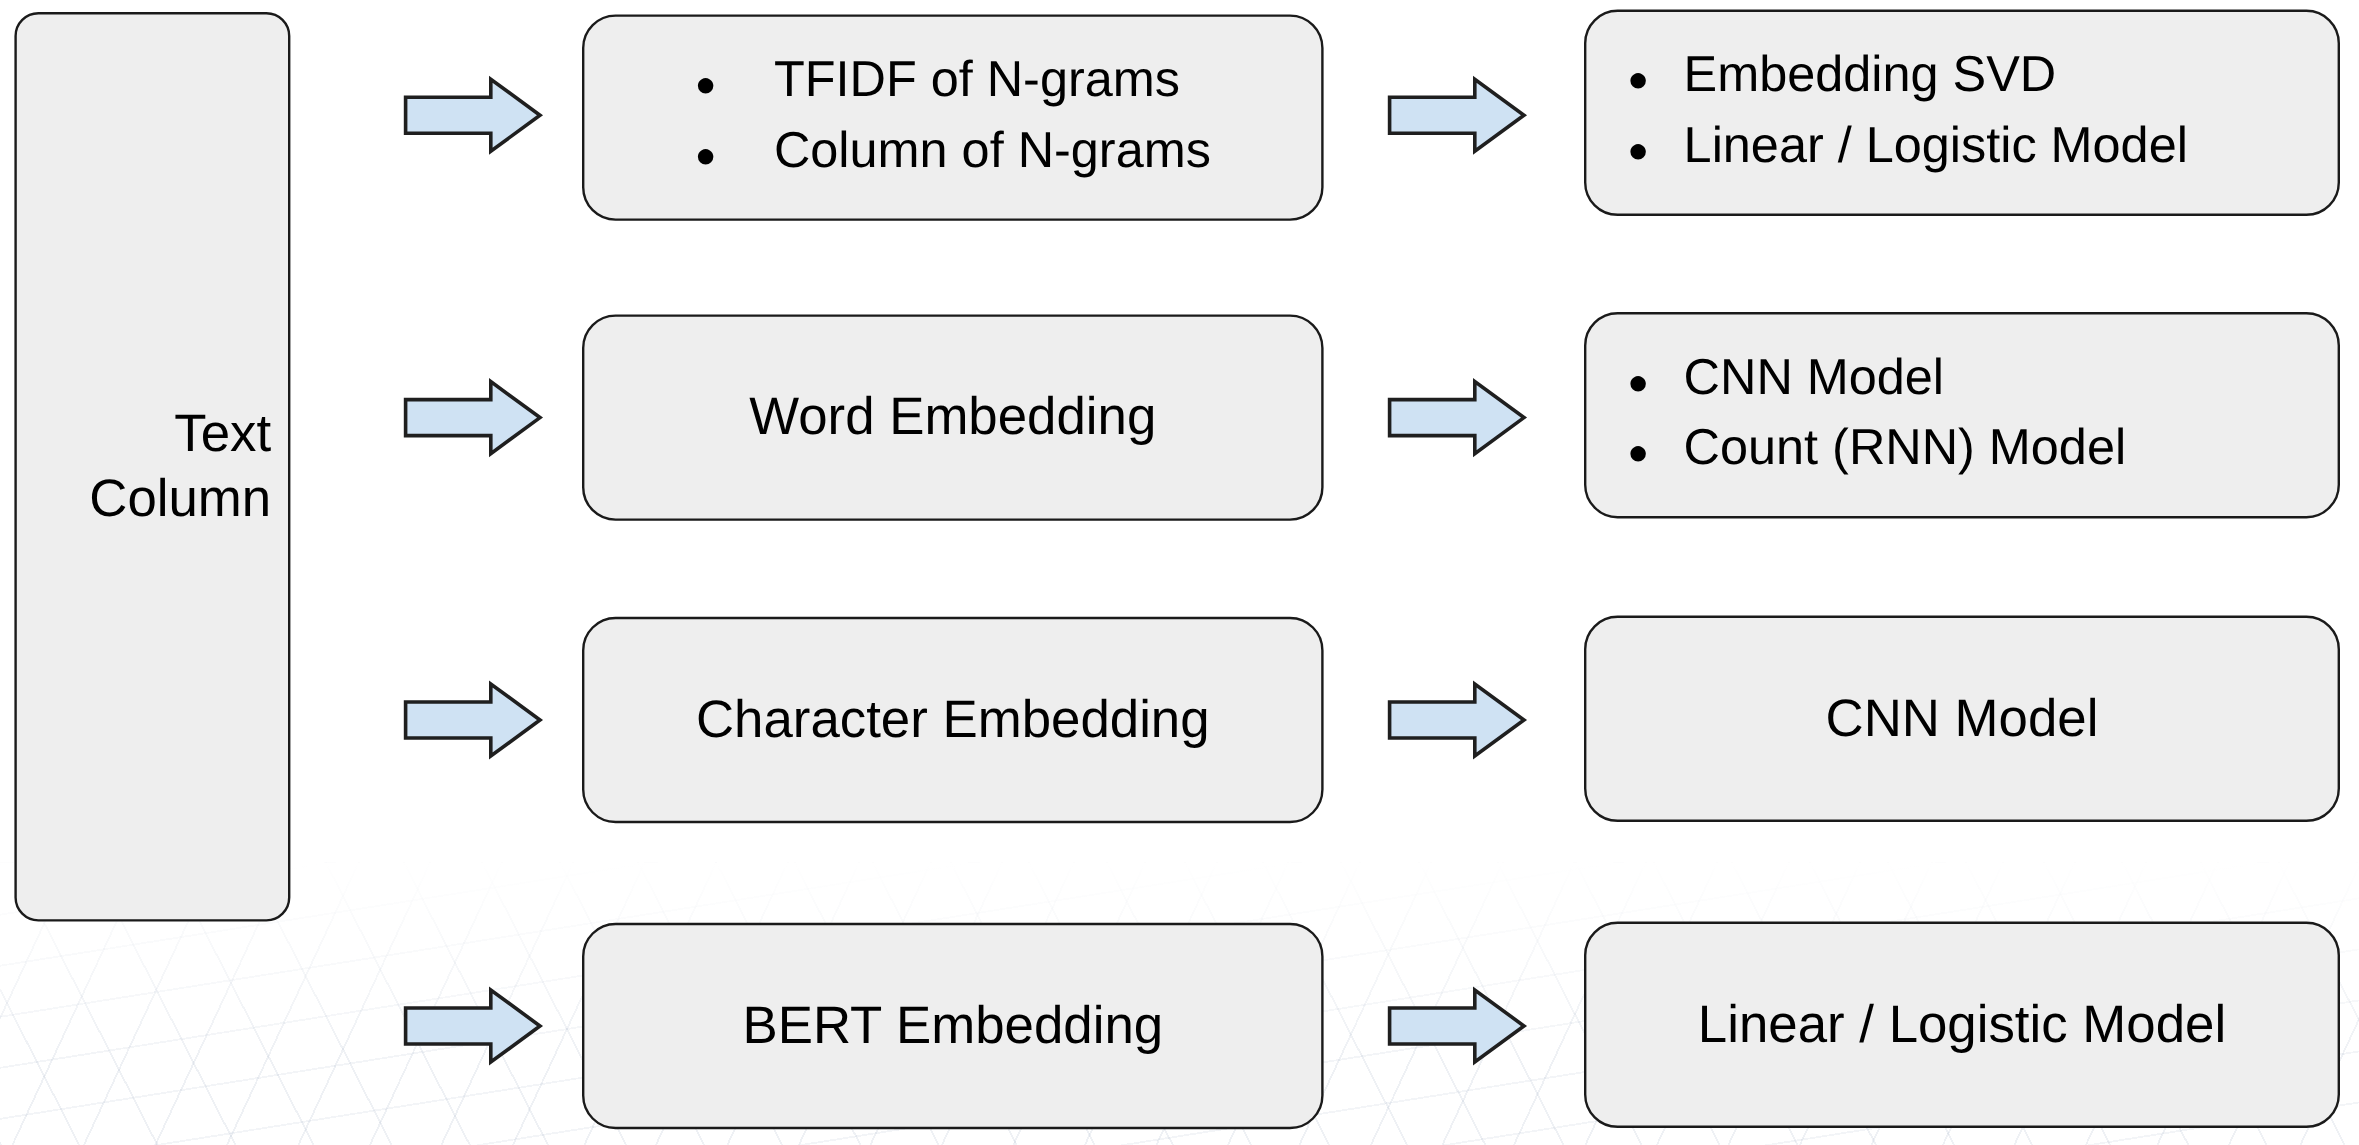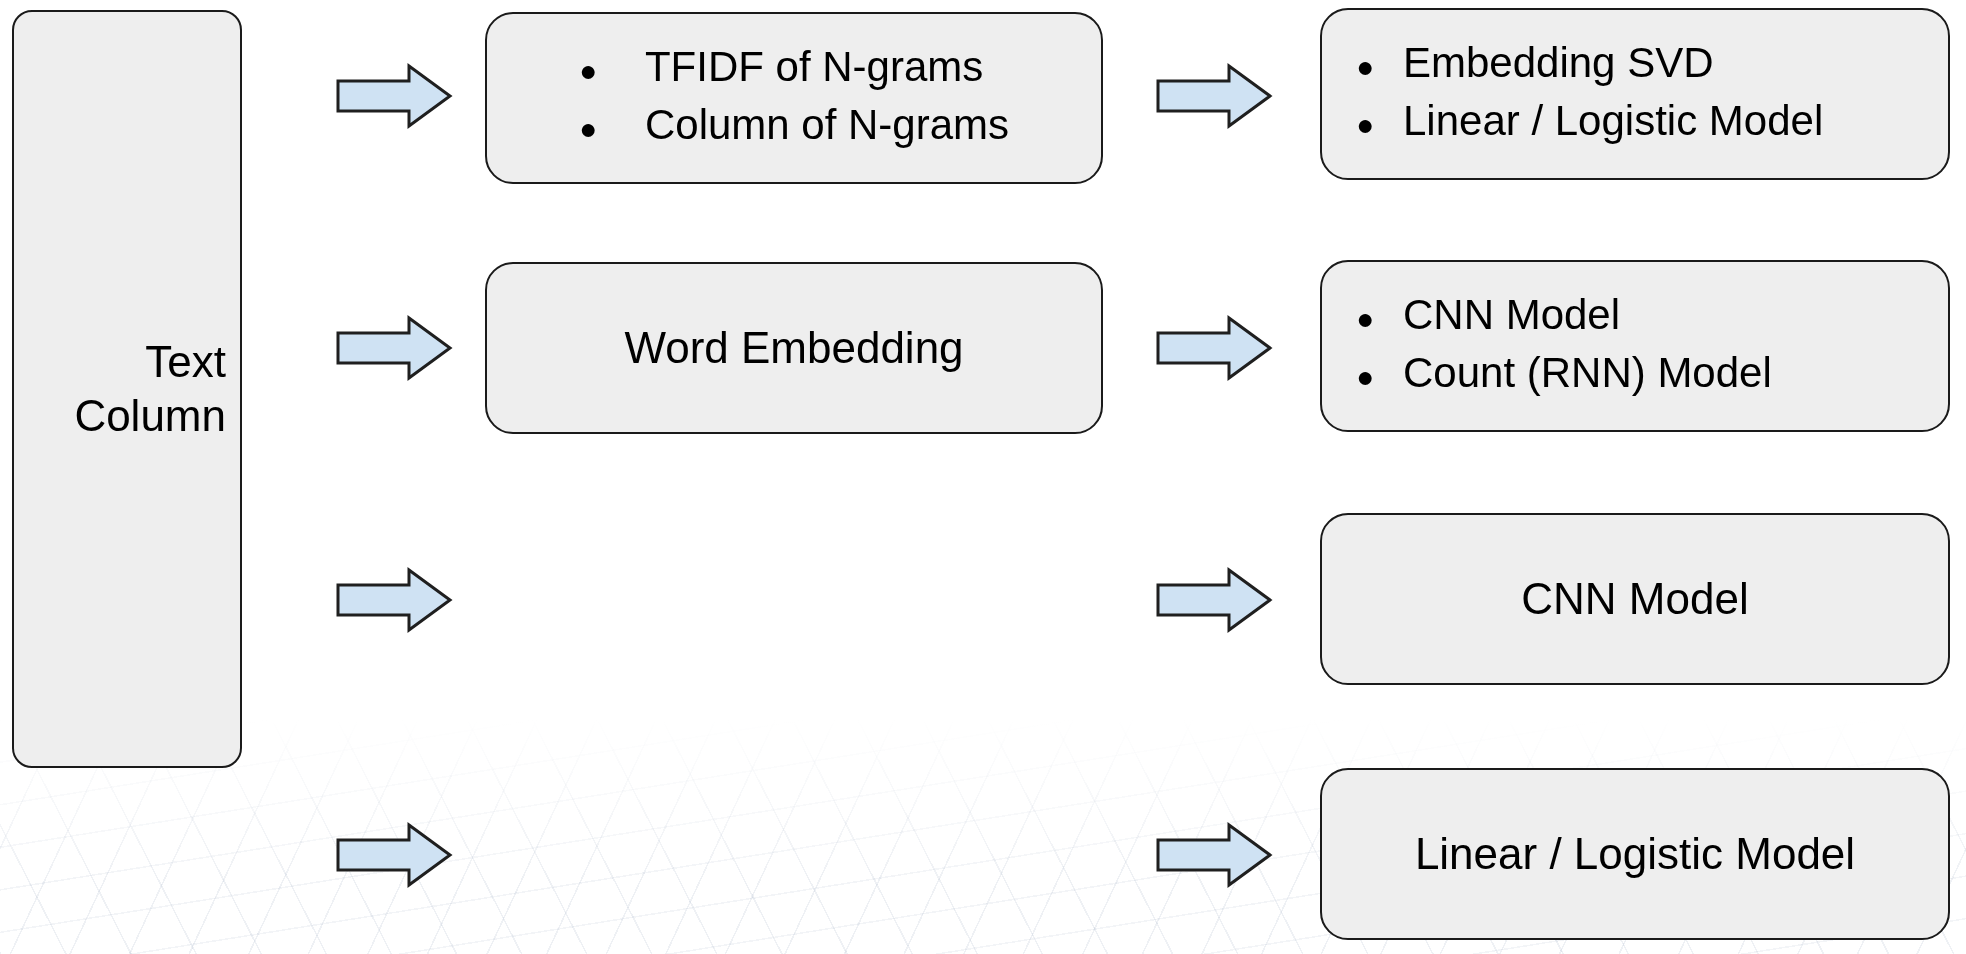--- a/index.html
+++ b/index.html
@@ -104,29 +104,35 @@
       <li>
           <span class="blt">●</span>
           <span>Count (RNN) Model</span>
         </li>
     </ul>
   </div>
 
   <svg class="arrow c1 a3" width="116" height="66" viewBox="0 0 116 66">
       <path d="M2 18 H73 V3 L114 33 L73 63 V48 H2 Z"></path>
     </svg>
+  <div class="box mid r3m">
+    <div class="label">Character Embedding</div>
+  </div>
   <svg class="arrow c2 a3" width="116" height="66" viewBox="0 0 116 66">
       <path d="M2 18 H73 V3 L114 33 L73 63 V48 H2 Z"></path>
     </svg>
   <div class="box right r3r">
     <div class="label">CNN Model</div>
   </div>
 
   <svg class="arrow c1 a4" width="116" height="66" viewBox="0 0 116 66">
       <path d="M2 18 H73 V3 L114 33 L73 63 V48 H2 Z"></path>
     </svg>
+  <div class="box mid r4m">
+    <div class="label">BERT Embedding</div>
+  </div>
   <svg class="arrow c2 a4" width="116" height="66" viewBox="0 0 116 66">
       <path d="M2 18 H73 V3 L114 33 L73 63 V48 H2 Z"></path>
     </svg>
   <div class="box right r4r">
     <div class="label">Linear / Logistic Model</div>
   </div>
 </div>
 
 </body></html>

